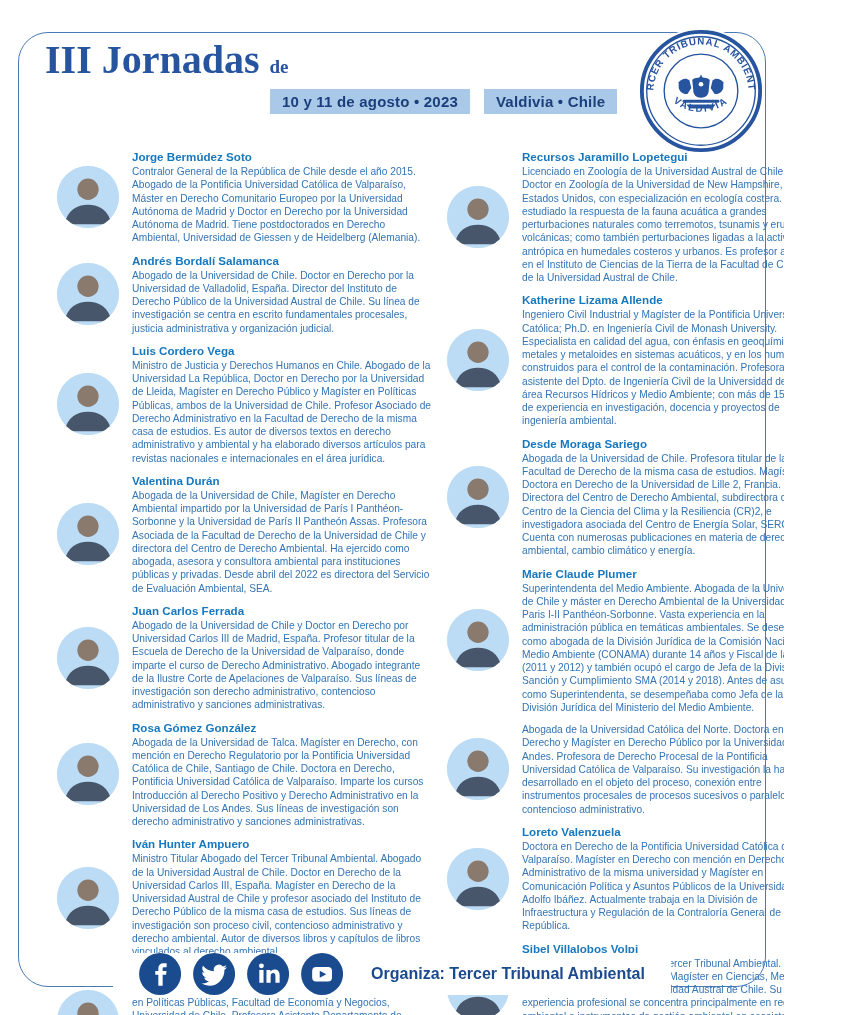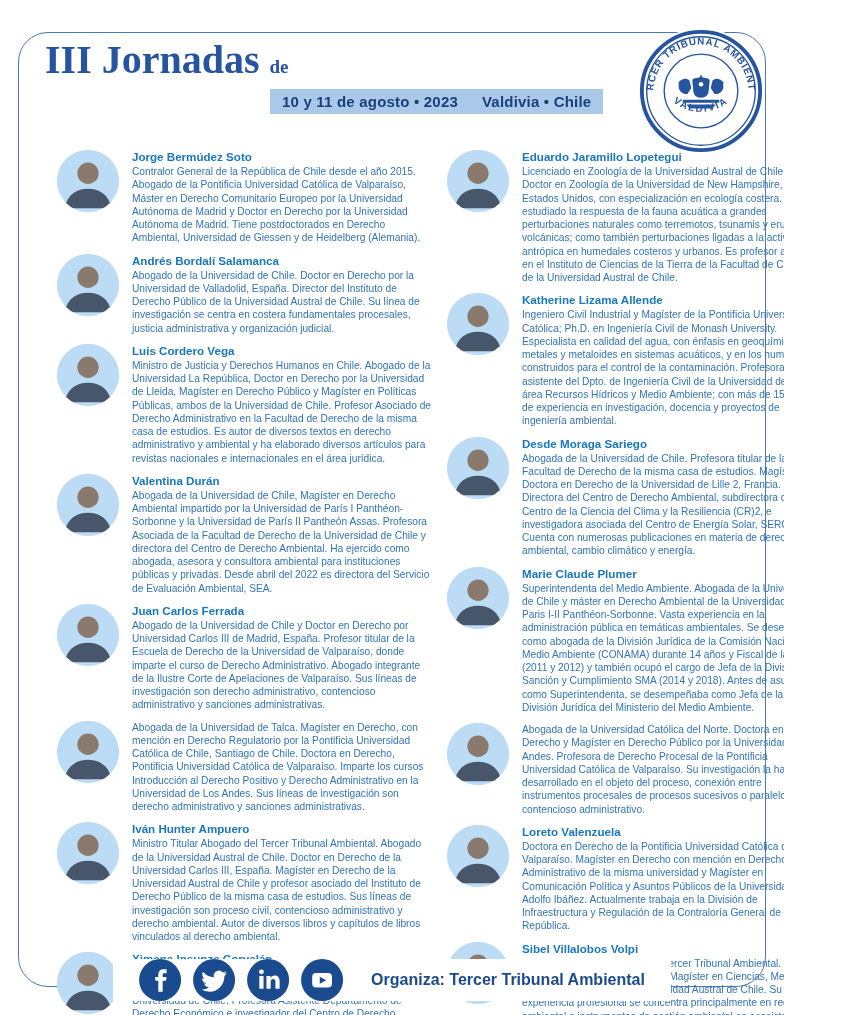--- a/index.html
+++ b/index.html
@@ -6,37 +6,37 @@
   .page{position:relative;width:784px;height:1015px;background:#ffffff;overflow:hidden;
         font-family:"Liberation Sans",sans-serif;}
   .frame{position:absolute;left:18px;right:18px;top:32px;bottom:28px;
          border:1.6px solid #4a7ab5;border-radius:30px;pointer-events:none;}
   
   .header{position:absolute;left:45px;top:40px;width:640px;z-index:2;}
   .title{font-family:"Liberation Serif",serif;color:#27549e;line-height:1.02;margin:0;}
   .title .l1{font-size:40px;}
   .title .l2{font-size:36px;}
   .title .small{font-size:19px;}
-  .badges{display:flex;margin-top:8px;margin-left:192px;padding-left:33px;}
+  .badges{display:flex;gap:14px;margin-top:8px;margin-left:192px;padding-left:33px;}
   .badge{background:#aac9e8;color:#1b3f7c;font-weight:700;font-size:15px;
          padding:4px 12px;letter-spacing:.2px;}
   .logo{position:absolute;right:20px;top:28px;width:126px;height:126px;background:#fff;
         border-radius:50%;z-index:3;}
   
   .col{position:absolute;top:150px;width:374px;display:flex;flex-direction:column;gap:9px;z-index:1;}
   .col.left{left:57px;}
   .col.right{left:447px;}
-  .speaker{display:flex;align-items:flex-start;}
+  .speaker{display:flex;align-items:center;}
   .avatar{flex:0 0 62px;width:62px;height:62px;border-radius:50%;background:#bcdcf5;
           overflow:hidden;margin-right:13px;}
   .stext{flex:1;}
   .sname{color:#1878bf;font-weight:700;font-size:11.6px;margin:0 0 2px 0;}
   .sbio{color:#3374b5;font-size:10.2px;line-height:1.3;margin:0;}
   
-  .footer{position:absolute;left:50%;transform:translateX(-50%);bottom:14px;z-index:4;
+  .footer{position:absolute;left:50%;transform:translateX(-50%);bottom:20px;z-index:4;
           background:#fff;display:flex;align-items:center;gap:14px;padding:0 26px;}
   .social{display:flex;gap:12px;align-items:center;}
   .sicon{width:42px;height:42px;display:block;cursor:pointer;}
   .organizer{color:#1b4a8e;font-weight:700;font-size:16px;margin-left:14px;white-space:nowrap;}
 </style>
 </head>
 <body>
 
 <div class="page">
   <div class="frame"></div>
@@ -96,21 +96,21 @@
     <div class="speaker">
       <div class="avatar">
         <svg viewBox="0 0 64 64" width="62" height="62">
           <circle cx="32" cy="32" r="32" fill="#bcdcf5"></circle>
           <circle cx="32" cy="24" r="11" fill="#8a7a6e"></circle>
           <path d="M8 60c2-14 13-20 24-20s22 6 24 20z" fill="#47566b"></path>
         </svg>
       </div>
       <div class="stext">
         <p class="sname">Andrés Bordalí Salamanca</p>
-        <p class="sbio">Abogado de la Universidad de Chile. Doctor en Derecho por la Universidad de Valladolid, España. Director del Instituto de Derecho Público de la Universidad Austral de Chile. Su línea de investigación se centra en costera fundamentales procesales, justicia administrativa y organización judicial.</p>
+        <p class="sbio">Abogado de la Universidad de Chile. Doctor en Derecho por la Universidad de Valladolid, España. Director del Instituto de Derecho Público de la Universidad Austral de Chile. Su línea de investigación se centra en escrito fundamentales procesales, justicia administrativa y organización judicial.</p>
       </div>
     </div>
 
     <div class="speaker">
       <div class="avatar">
         <svg viewBox="0 0 64 64" width="62" height="62">
           <circle cx="32" cy="32" r="32" fill="#bcdcf5"></circle>
           <circle cx="32" cy="24" r="11" fill="#8a7a6e"></circle>
           <path d="M8 60c2-14 13-20 24-20s22 6 24 20z" fill="#47566b"></path>
         </svg>
@@ -151,20 +151,21 @@
 
     <div class="speaker">
       <div class="avatar">
         <svg viewBox="0 0 64 64" width="62" height="62">
           <circle cx="32" cy="32" r="32" fill="#bcdcf5"></circle>
           <circle cx="32" cy="24" r="11" fill="#8a7a6e"></circle>
           <path d="M8 60c2-14 13-20 24-20s22 6 24 20z" fill="#47566b"></path>
         </svg>
       </div>
       <div class="stext">
+        <p class="sname">Rosa Gómez González</p>
         <p class="sbio">Abogada de la Universidad de Talca. Magíster en Derecho, con mención en Derecho Regulatorio por la Pontificia Universidad Católica de Chile, Santiago de Chile. Doctora en Derecho, Pontificia Universidad Católica de Valparaíso. Imparte los cursos Introducción al Derecho Positivo y Derecho Administrativo en la Universidad de Los Andes. Sus líneas de investigación son derecho administrativo y sanciones administrativas.</p>
       </div>
     </div>
 
     <div class="speaker">
       <div class="avatar">
         <svg viewBox="0 0 64 64" width="62" height="62">
           <circle cx="32" cy="32" r="32" fill="#bcdcf5"></circle>
           <circle cx="32" cy="24" r="11" fill="#8a7a6e"></circle>
           <path d="M8 60c2-14 13-20 24-20s22 6 24 20z" fill="#47566b"></path>
@@ -193,21 +194,21 @@
   <div class="col right">
     <div class="speaker">
       <div class="avatar">
         <svg viewBox="0 0 64 64" width="62" height="62">
           <circle cx="32" cy="32" r="32" fill="#bcdcf5"></circle>
           <circle cx="32" cy="24" r="11" fill="#8a7a6e"></circle>
           <path d="M8 60c2-14 13-20 24-20s22 6 24 20z" fill="#47566b"></path>
         </svg>
       </div>
       <div class="stext">
-        <p class="sname">Eduardo Jaramillo Lopetegui</p>
+        <p class="sname">Recursos Jaramillo Lopetegui</p>
         <p class="sbio">Licenciado en Zoología de la Universidad Austral de Chile y Doctor en Zoología de la Universidad de New Hampshire, Estados Unidos, con especialización en ecología costera. Ha estudiado la respuesta de la fauna acuática a grandes perturbaciones naturales como terremotos, tsunamis y erupciones volcánicas; como también perturbaciones ligadas a la actividad antrópica en humedales costeros y urbanos. Es profesor adjunto en el Instituto de Ciencias de la Tierra de la Facultad de Ciencias de la Universidad Austral de Chile.</p>
       </div>
     </div>
 
     <div class="speaker">
       <div class="avatar">
         <svg viewBox="0 0 64 64" width="62" height="62">
           <circle cx="32" cy="32" r="32" fill="#bcdcf5"></circle>
           <circle cx="32" cy="24" r="11" fill="#8a7a6e"></circle>
           <path d="M8 60c2-14 13-20 24-20s22 6 24 20z" fill="#47566b"></path>

